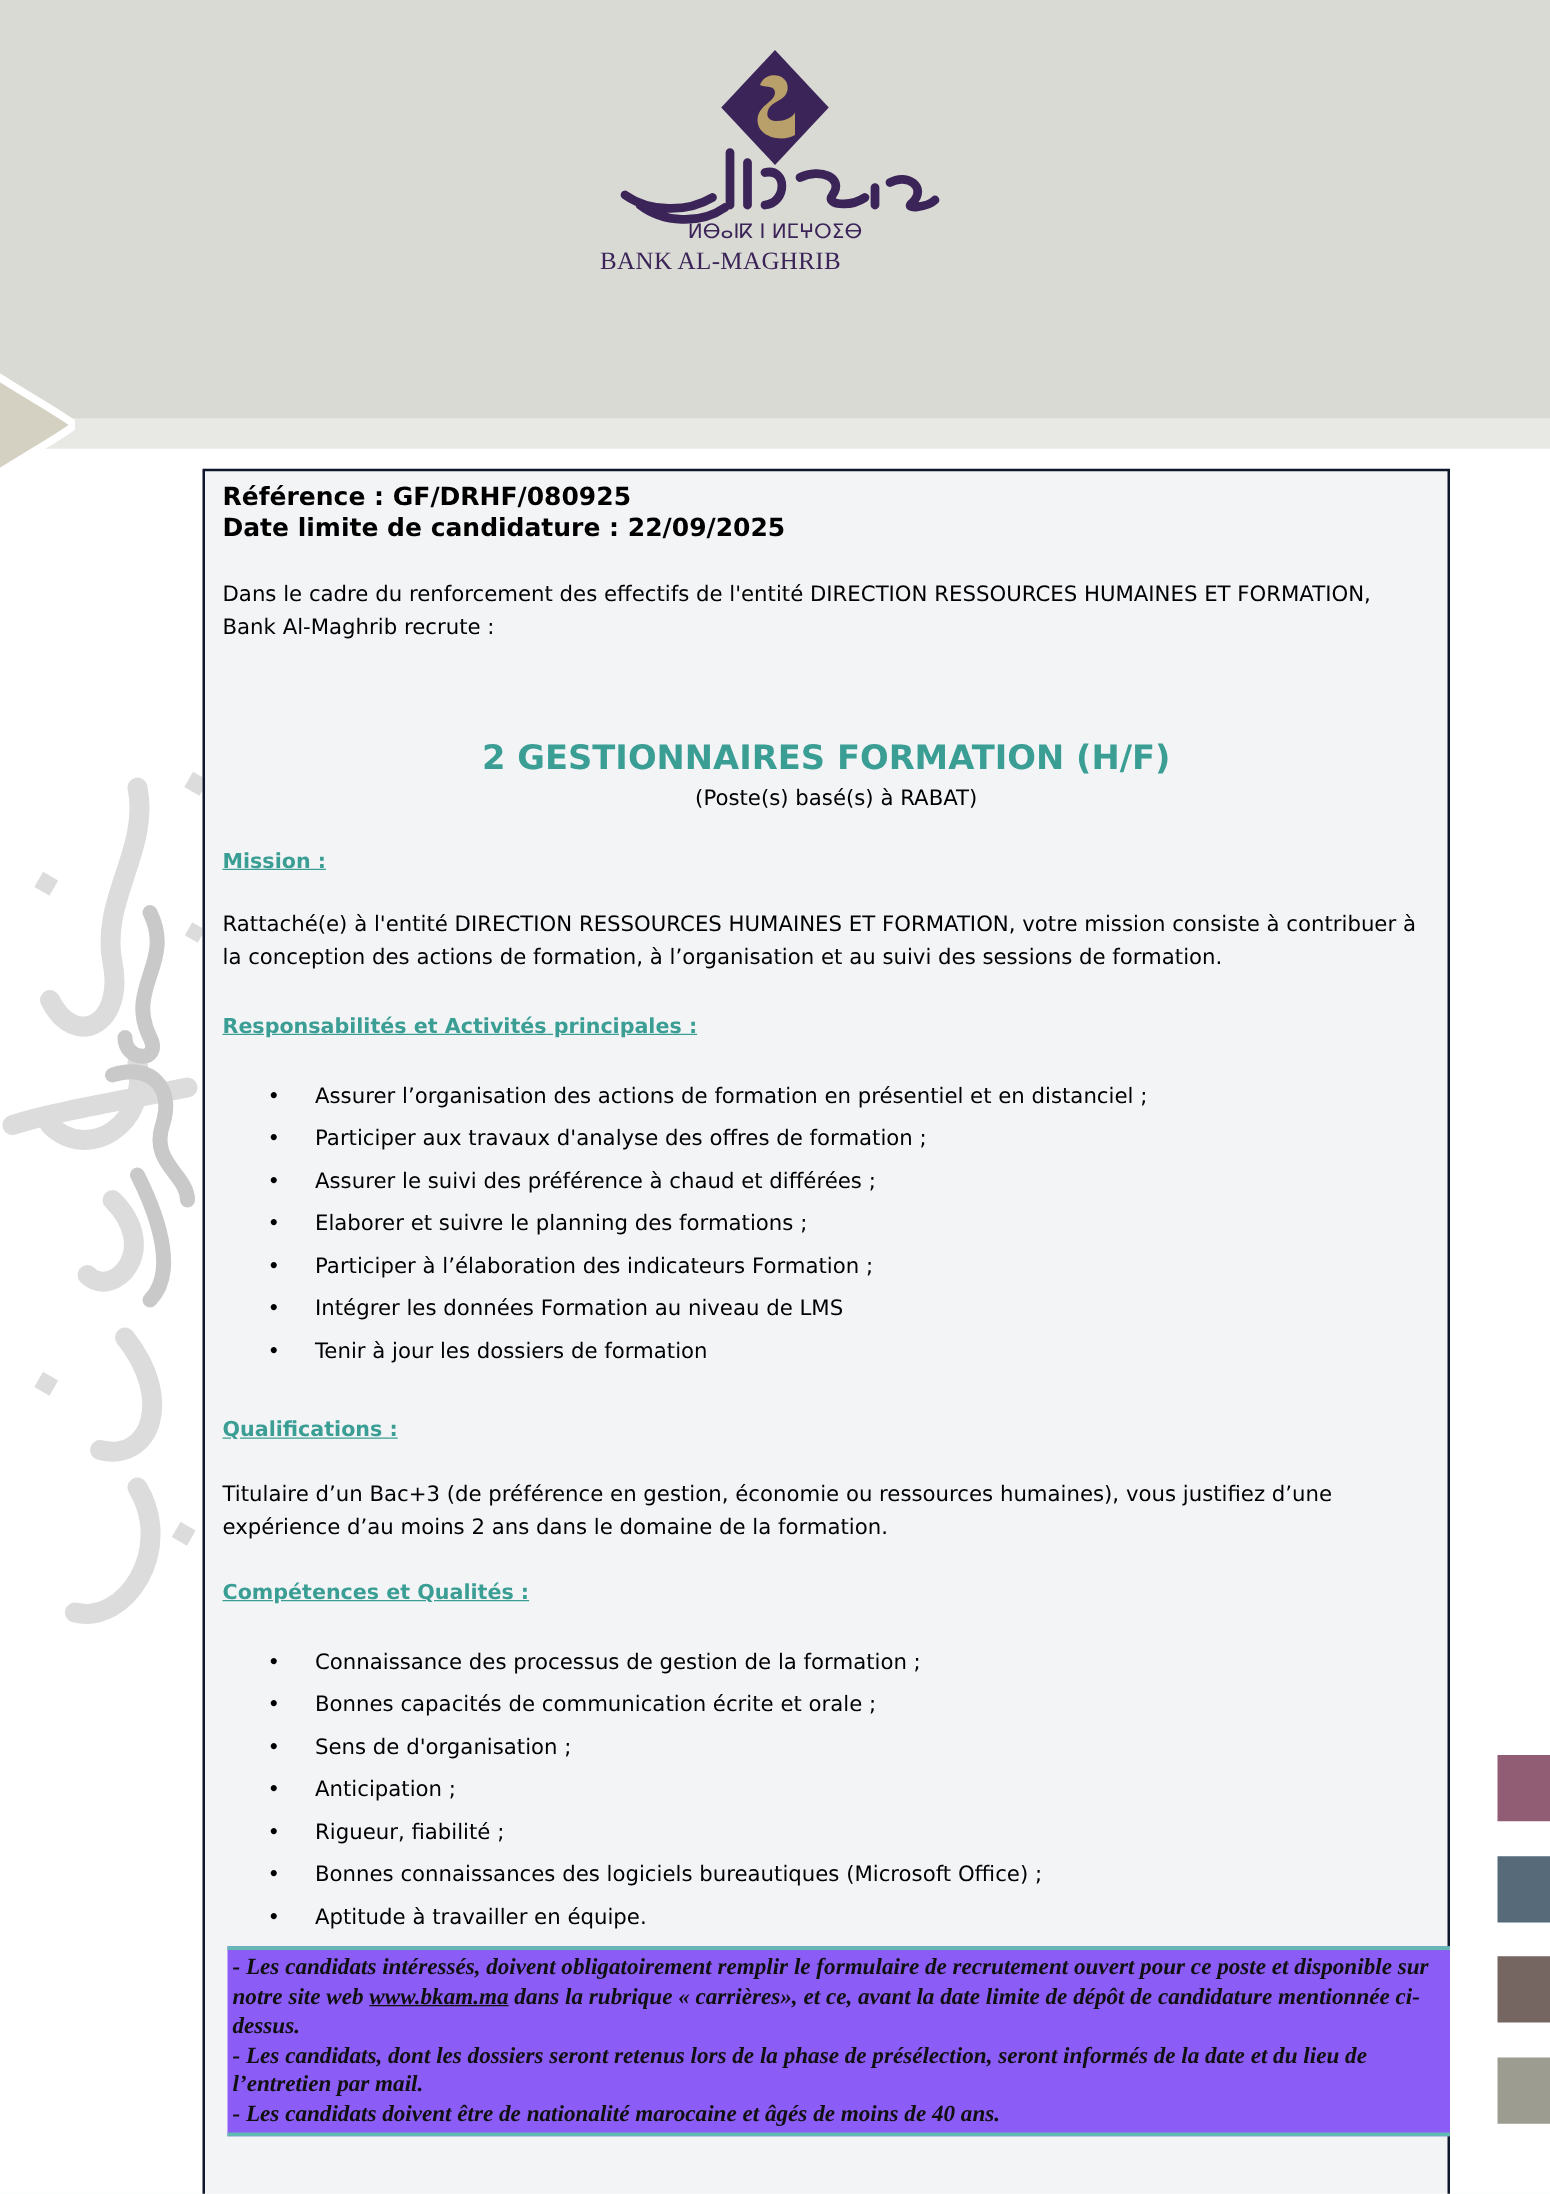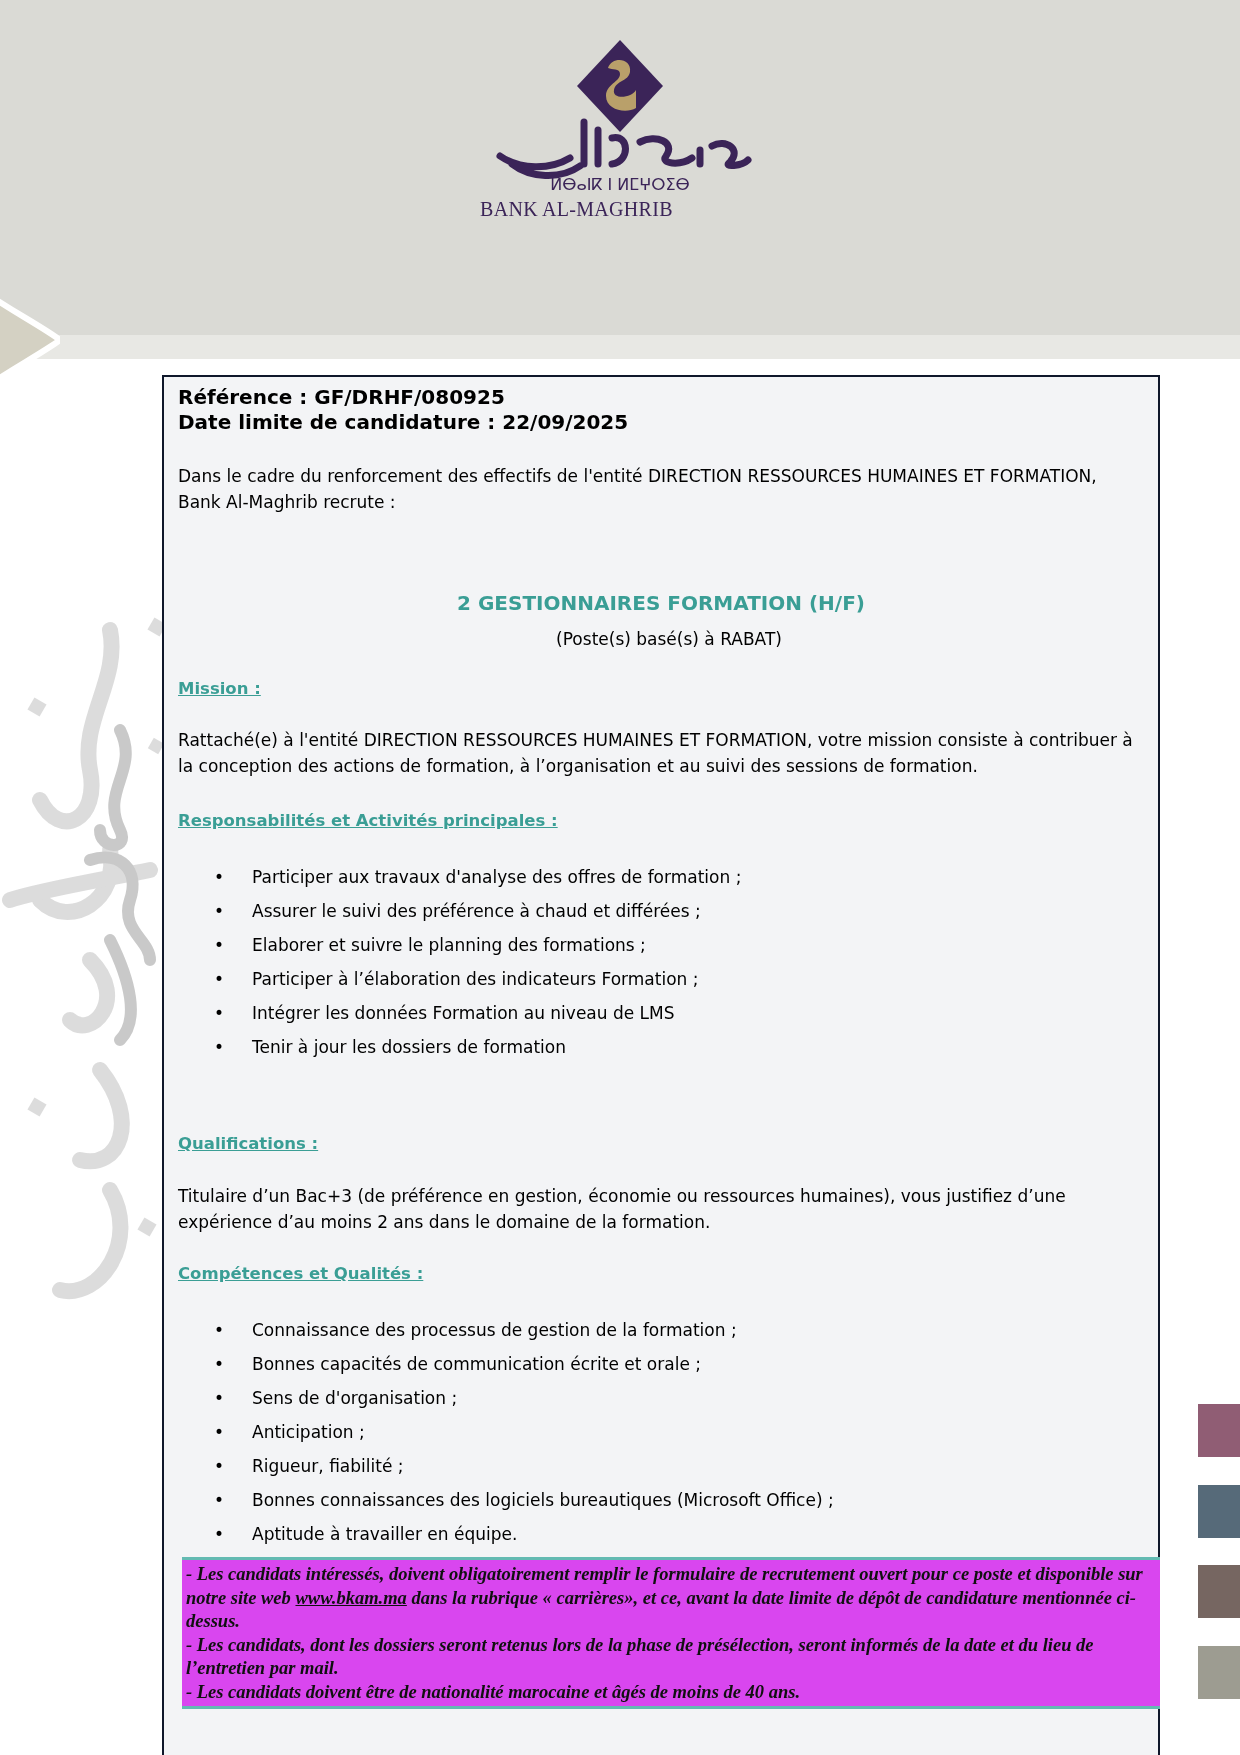--- a/index.html
+++ b/index.html
@@ -10,28 +10,28 @@
   .chevron { position:absolute; left:-40px; top:275px; width:100px; height:130px; }
   .logo { position:absolute; left:480px; top:38px; width:280px; height:190px; }
   .logo-latin { position:absolute; left:0; top:160px; width:280px; text-align:left;
                 font-family:"Liberation Serif", serif; font-size:20px; color:#3b2458; letter-spacing:0.3px; }
   .watermark { position:absolute; left:0; top:600px; width:200px; height:760px; opacity:0.9; }
   .box { position:absolute; left:162px; top:375px; width:998px; height:1517px; background:#f3f4f6;
          border:2px solid #0f172a; box-sizing:border-box; }
   .inner { position:absolute; left:14px; right:14px; }
   .ref { font-weight:bold; font-size:20px; line-height:25px; }
   .p { font-size:17px; line-height:26px; }
-  .title { position:absolute; left:0; right:0; text-align:center; font-weight:bold; font-size:20px;
+  .title { position:absolute; left:0; right:0; text-align:center; font-weight:bold; font-size:27px;
            color:#3a9e95; }
   .subtitle { position:absolute; left:0; right:0; text-align:center; font-weight:normal; font-size:17px;margin-left:16px; }
   .sec-head { font-weight:bold; font-size:16.5px; color:#3a9e95; text-decoration:underline; }
   ul.bullets { list-style:none; margin:0; padding:0; }
   ul.bullets li { position:relative; padding-left:74px; font-size:17px; height:34px; line-height:22px; }
   ul.bullets li::before { content:"•"; position:absolute; left:36px; top:0; font-size:17px; }
-  .notice { position:absolute; left:18px; top:1180px; width:978px; height:152px; background:#d946ef;
+  .notice { position:absolute; left:18px; top:1180px; width:978px; height:152px; background:#8b5cf6;
             border-top:3px solid #63bab2; border-bottom:3px solid #63bab2; box-sizing:border-box;
             font-family:"Liberation Serif", serif; font-style:italic; font-weight:bold; font-size:18.5px;
             line-height:23.5px; padding:3px 4px; color:#101010; }
   .notice a { color:#101010; text-decoration:underline; }
   .swatch { position:absolute; left:1198px; width:42px; height:53px; }
 </style>
 </head>
 <body>
 
 <div class="header-bg"></div>
@@ -86,20 +86,21 @@
   <div class="inner p" style="top:86px;">Dans le cadre du renforcement des effectifs de l'entité DIRECTION RESSOURCES HUMAINES ET FORMATION, Bank Al-Maghrib recrute :</div>
 
   <div class="title" style="top:214px;">2 GESTIONNAIRES FORMATION (H/F)</div>
   <div class="subtitle" style="top:252px;">(Poste(s) basé(s) à RABAT)</div>
 
   <div class="inner sec-head" style="top:302px;">Mission :</div>
   <div class="inner p" style="top:350px;">Rattaché(e) à l'entité DIRECTION RESSOURCES HUMAINES ET FORMATION, votre mission consiste à contribuer à la conception des actions de formation, à l’organisation et au suivi des sessions de formation.</div>
 
   <div class="inner sec-head" style="top:434px;">Responsabilités et Activités principales :</div>
   <ul class="inner bullets" style="top:489px;">
+    <li>Assurer l’organisation des actions de formation en présentiel et en distanciel ;</li>
     <li>Participer aux travaux d'analyse des offres de formation ;</li>
     <li>Assurer le suivi des préférence à chaud et différées ;</li>
     <li>Elaborer et suivre le planning des formations ;</li>
     <li>Participer à l’élaboration des indicateurs Formation ;</li>
     <li>Intégrer les données Formation au niveau de LMS</li>
     <li>Tenir à jour les dossiers de formation</li>
   </ul>
 
   <div class="inner sec-head" style="top:757px;">Qualifications :</div>
   <div class="inner p" style="top:806px;">Titulaire d’un Bac+3 (de préférence en gestion, économie ou ressources humaines), vous justifiez d’une expérience d’au moins 2 ans dans le domaine de la formation.</div>

